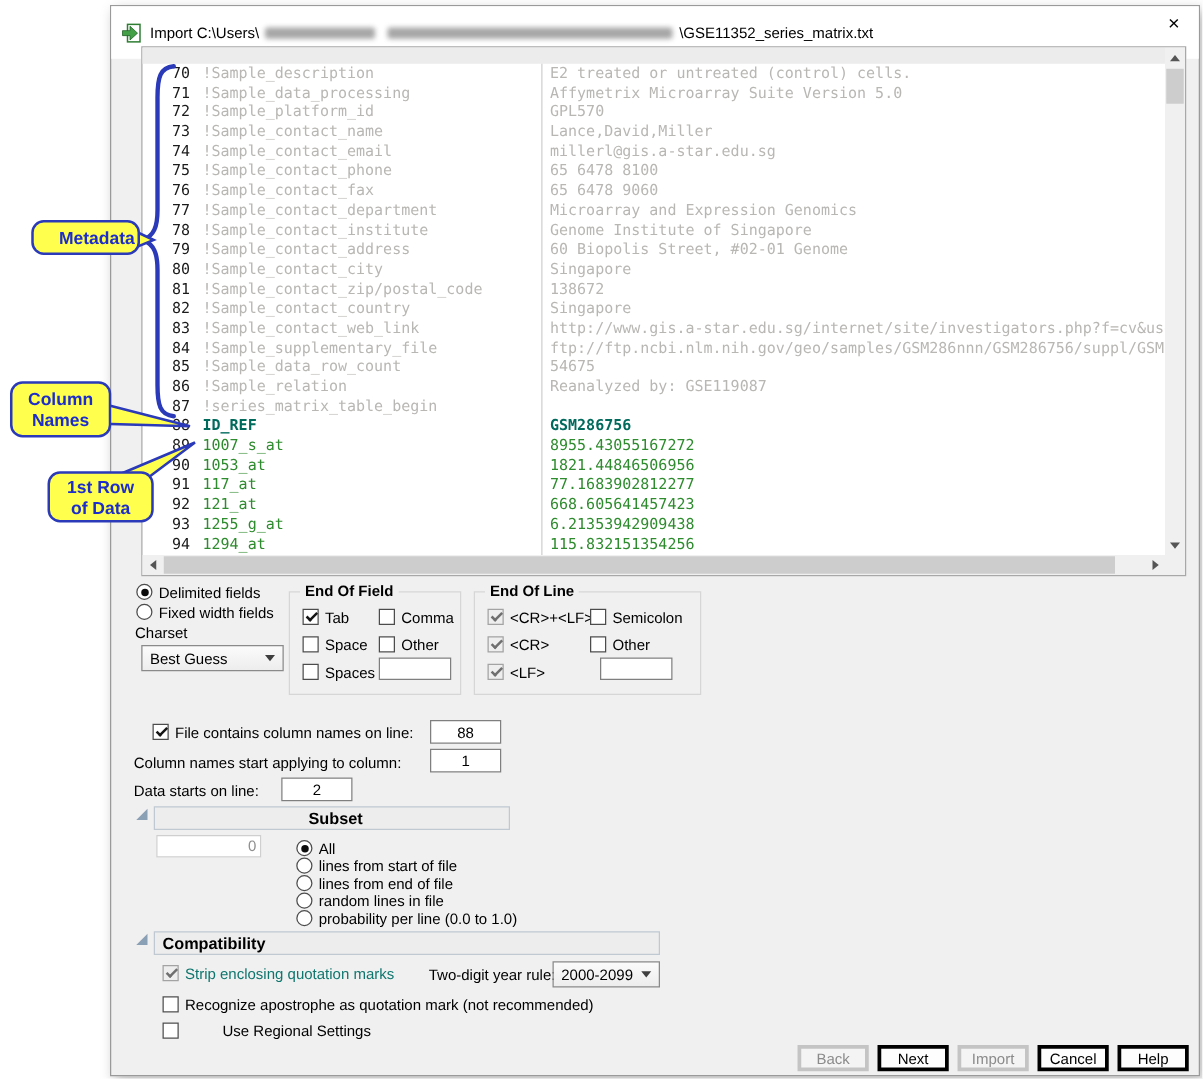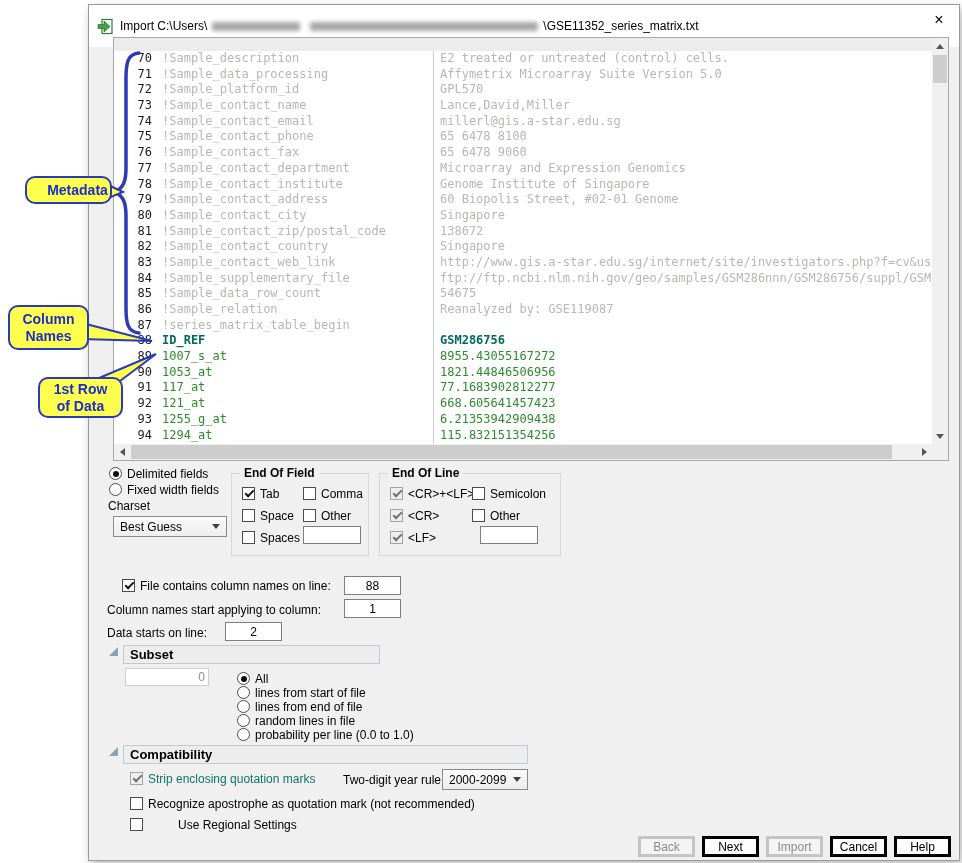--- a/index.html
+++ b/index.html
@@ -231,21 +231,21 @@
     </div>
     <input class="tinput" style="left: 255px; top: 571px; width: 57px; height: 19px;" value="88">
 
     <div class="plain-label" style="left:18px;top:598px;">Column names start applying to column:</div>
     <input class="tinput" style="left: 255px; top: 594px; width: 57px; height: 19px;" value="1">
 
     <div class="plain-label" style="left:18px;top:621px;">Data starts on line:</div>
     <input class="tinput" style="left: 136px; top: 617px; width: 57px; height: 19px;" value="2">
 
     <span class="disclosure" style="left:20px;top:642px;"></span>
-    <div class="secheader" style="left:34px;top:640px;width:257px;">
+    <div class="secheader" style="left:34px;top:640px;width:285px;justify-content:center;">
       <span>Subset</span>
     </div>
     <input class="tinput disabled" style="left: 36px; top: 663px; width: 84px; height: 18px;" value="0">
     <div class="row" style="left:148px;top:666px;">
       <span class="rad" data-state="selected"></span>
       <span class="label">All</span>
     </div>
     <div class="row" style="left:148px;top:680px;">
       <span class="rad" data-state="unselected"></span>
       <span class="label">lines from start of file</span>

